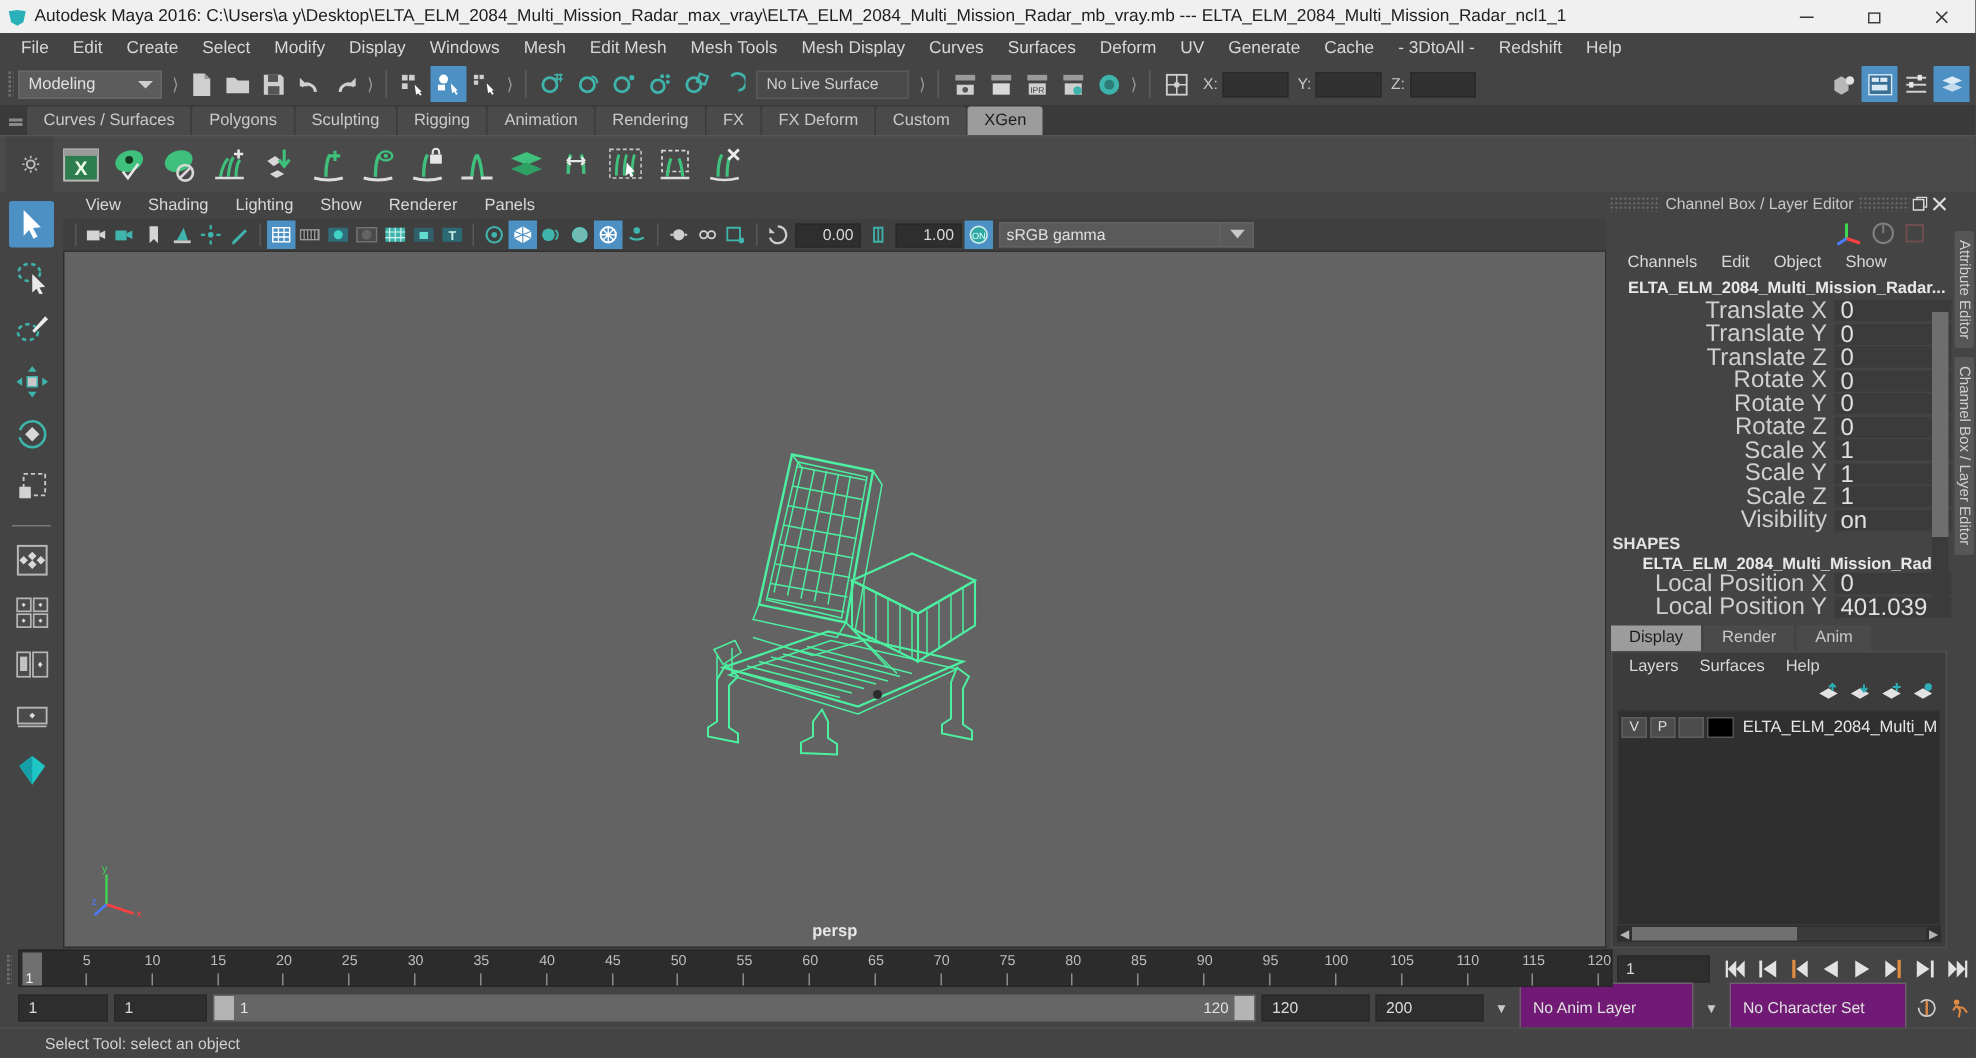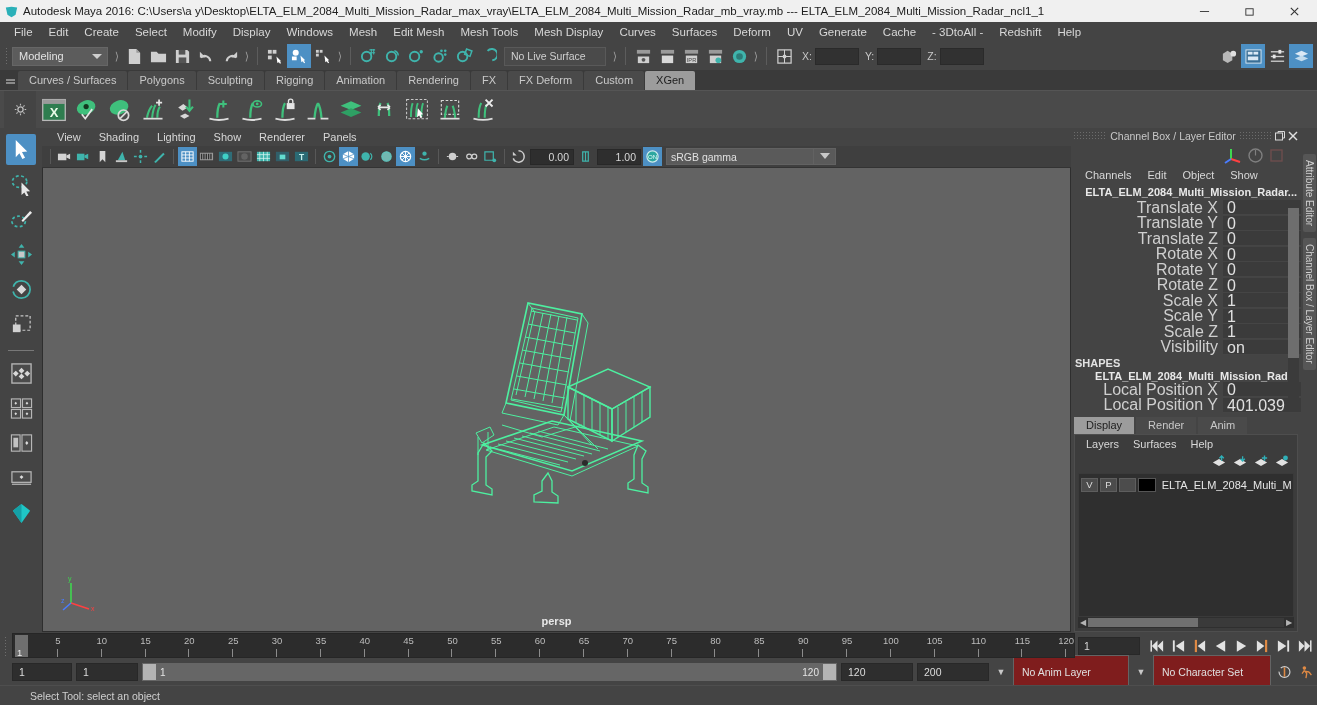--- a/index.html
+++ b/index.html
@@ -196,21 +196,21 @@
 
   
   .rangerow { height:26px; background:#444; display:flex; align-items:center; flex:none; padding-left:12px; gap:4px;}
   .rbox { height:18px;background:#2e2e2e;border:1px solid #282828;color:#dcdcdc;font-size:10.5px;
           display:flex;align-items:center;padding-left:6px;}
   .rangebar { flex:1; height:18px; background:#666; position:relative; display:flex; align-items:center; }
   .rangebar .lhandle{width:13px;height:16px;background:#b4b4b4;margin-left:1px;}
   .rangebar .rhandle{width:13px;height:16px;background:#b4b4b4;margin-right:1px;}
   .rangebar .rstart{font-size:10px;color:#e4e4e4;padding-left:4px;}
   .rangebar .rend{font-size:10px;color:#e4e4e4;margin-left:auto;padding-right:4px;}
-  .dropdown { height:34px; background:#7f1d1d; border:1px solid #646464; display:flex; align-items:center;
+  .dropdown { height:34px; background:#701a75; border:1px solid #646464; display:flex; align-items:center;
               padding:0 8px; font-size:10.5px; color:#e0e0e0; }
   .ddarrow { width:16px; display:flex; align-items:center; justify-content:center; color:#c8c8c8; font-size:9px; }
 
   
   .cmdrow { height:26px; background:#444; display:flex; align-items:center; flex:none; padding-left:12px; gap:4px;}
   .mel-lbl { width:36px; font-size:11px; color:#d8d8d8; text-align:center; }
   .mel-input { width:430px; height:20px; background:#3b3b3b; border:1px solid #343434; }
   .mel-out { flex:1; height:20px; background:#3b3b3b; border:1px solid #343434; display:flex; align-items:center;
              padding-left:6px; font-size:10.5px; color:#dcdcdc; white-space:nowrap; overflow:hidden; }
   .mel-btn { width:20px;height:20px;display:flex;align-items:center;justify-content:center;margin-left:3px;}

